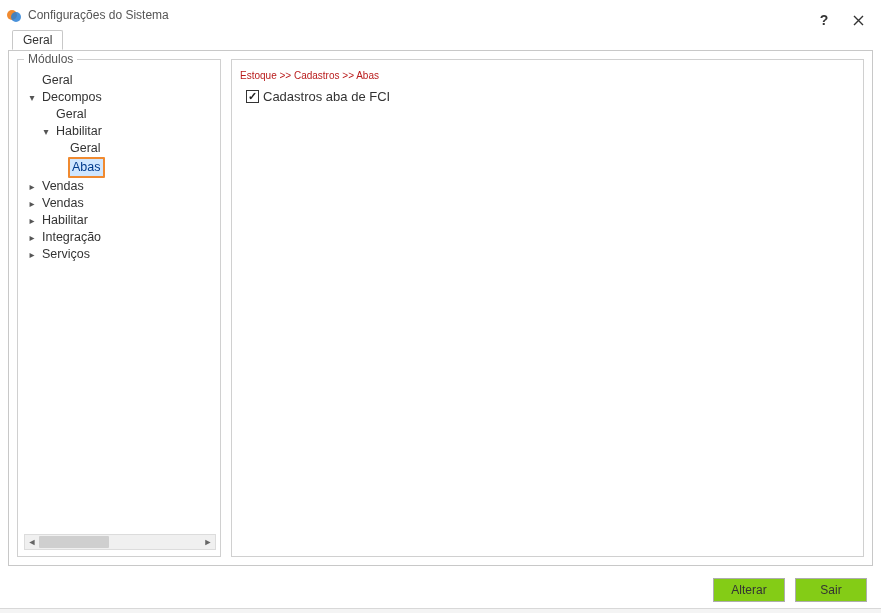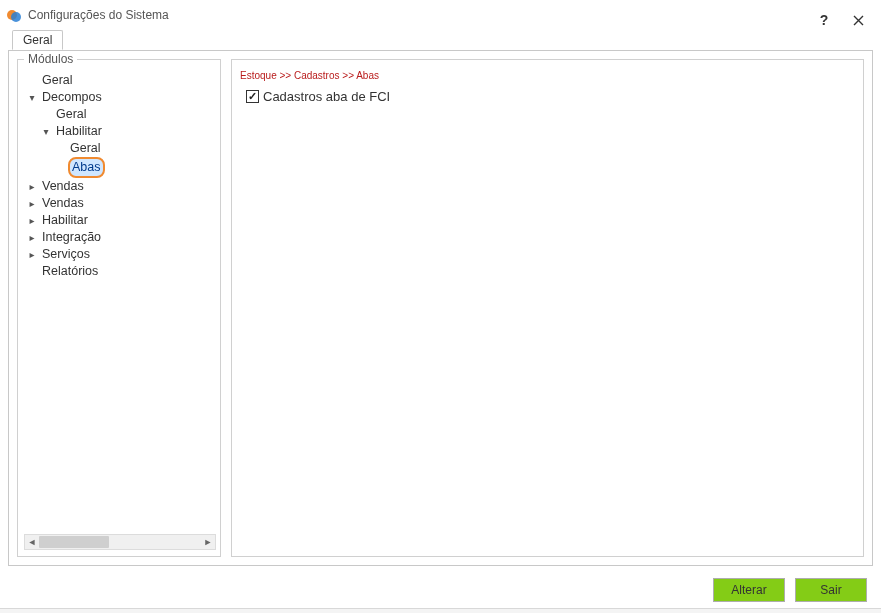--- a/index.html
+++ b/index.html
@@ -98,21 +98,21 @@
   .tree .toggle {
     width: 12px; height: 12px;
     display: inline-flex; align-items: center; justify-content: center;
     color: #555;
     font-size: 10px;
   }
   .tree .toggle.spacer { visibility: hidden; }
   .tree .label { padding: 0 2px; }
   .tree .label.selected {
     border: 2px solid #f08a30;
-    border-radius: 8px;
+    border-radius: 1px;
     background: #cfe6ff;
     color: #003a8c;
     padding: 0 2px;
   }
   .hscroll {
     height: 16px;
     margin: 4px 4px 0 0;
     background: #f0f0f0;
     border: 1px solid #dcdcdc;
     position: relative;
@@ -267,26 +267,20 @@
               <span class="toggle">▸</span>
               <span class="label">Integração</span>
             </div>
           </li>
         <li>
             <div class="row">
               <span class="toggle">▸</span>
               <span class="label">Serviços</span>
             </div>
           </li>
-        <li>
-            <div class="row">
-              <span class="toggle spacer">▸</span>
-              <span class="label">Relatórios</span>
-            </div>
-          </li>
       </ul>
     </div>
     <div class="hscroll">
       <div class="arrow">◄</div>
       <div class="thumb"></div>
       <div class="arrow">►</div>
     </div>
   </div>
 
   <div class="group-box right-box">

